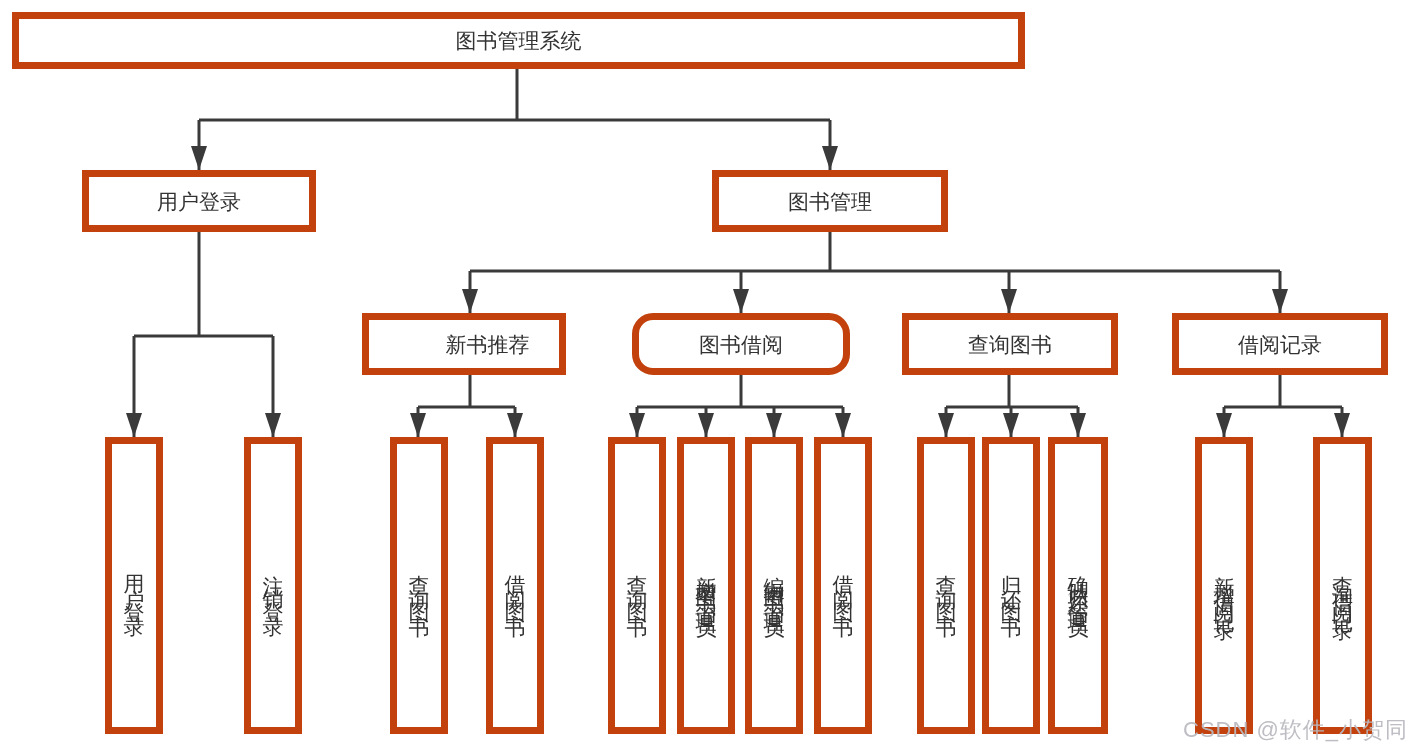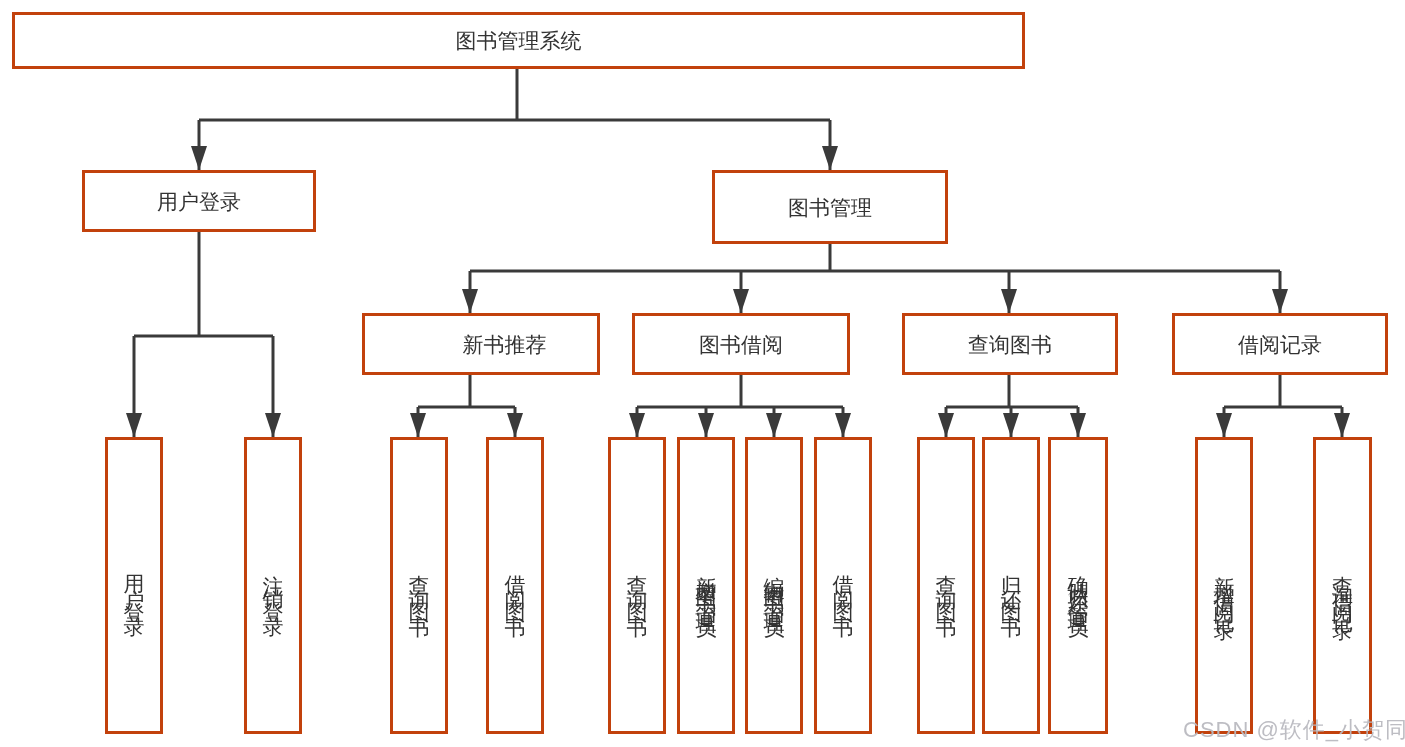--- a/index.html
+++ b/index.html
@@ -17,21 +17,21 @@
   svg.wires {
     position: absolute;
     left: 0; top: 0;
     width: 1405px; height: 747px;
     pointer-events: none;
   }
 
   .node {
     position: absolute;
     background: #ffffff;
-    border: 3px solid #c2410c;
+    border: 7px solid #c2410c;
     color: #333333;
     display: flex;
     align-items: center;
     justify-content: center;
     font-size: 21px;
     z-index: 2;
   }
 
   .hbox { line-height: 1; }
 
@@ -98,24 +98,24 @@
     <line x1="1011" y1="407" x2="1011" y2="437" stroke="#3a3a3a" stroke-width="3" marker-end="url(#arr)"></line>
     <line x1="1078" y1="407" x2="1078" y2="437" stroke="#3a3a3a" stroke-width="3" marker-end="url(#arr)"></line>
 
     <line x1="1224" y1="407" x2="1224" y2="437" stroke="#3a3a3a" stroke-width="3" marker-end="url(#arr)"></line>
     <line x1="1342" y1="407" x2="1342" y2="437" stroke="#3a3a3a" stroke-width="3" marker-end="url(#arr)"></line>
   </svg>
 
   <div class="node hbox" style="left:12px; top:12px; width:1013px; height:57px;">图书管理系统</div>
 
   <div class="node hbox" style="left:82px; top:170px; width:234px; height:62px;">用户登录</div>
-  <div class="node hbox" style="left:712px; top:170px; width:236px; height:74px;">图书管理</div>
+  <div class="node hbox" style="left:712px; top:170px; width:236px; height:62px;">图书管理</div>
 
-  <div class="node hbox" style="left:362px; top:313px; width:238px; height:62px;padding-left:47px;">新书推荐</div>
-  <div class="node hbox" style="left:632px; top:313px; width:218px; height:62px;">图书借阅</div>
+  <div class="node hbox" style="left:362px; top:313px; width:204px; height:62px;padding-left:47px;">新书推荐</div>
+  <div class="node hbox" style="left:632px; top:313px; width:218px; height:62px;border-radius:21px;">图书借阅</div>
   <div class="node hbox" style="left:902px; top:313px; width:216px; height:62px;">查询图书</div>
   <div class="node hbox" style="left:1172px; top:313px; width:216px; height:62px;">借阅记录</div>
 
   <div class="node vbox" style="left:105px; top:437px; width:58px; height:297px;">用户登录</div>
   <div class="node vbox" style="left:244px; top:437px; width:58px; height:297px;">注销登录</div>
 
   <div class="node vbox" style="left:390px; top:437px; width:58px; height:297px;">查询图书</div>
   <div class="node vbox" style="left:486px; top:437px; width:58px; height:297px;">借阅图书</div>
 
   <div class="node vbox" style="left:608px; top:437px; width:58px; height:297px;">查询图书</div>

